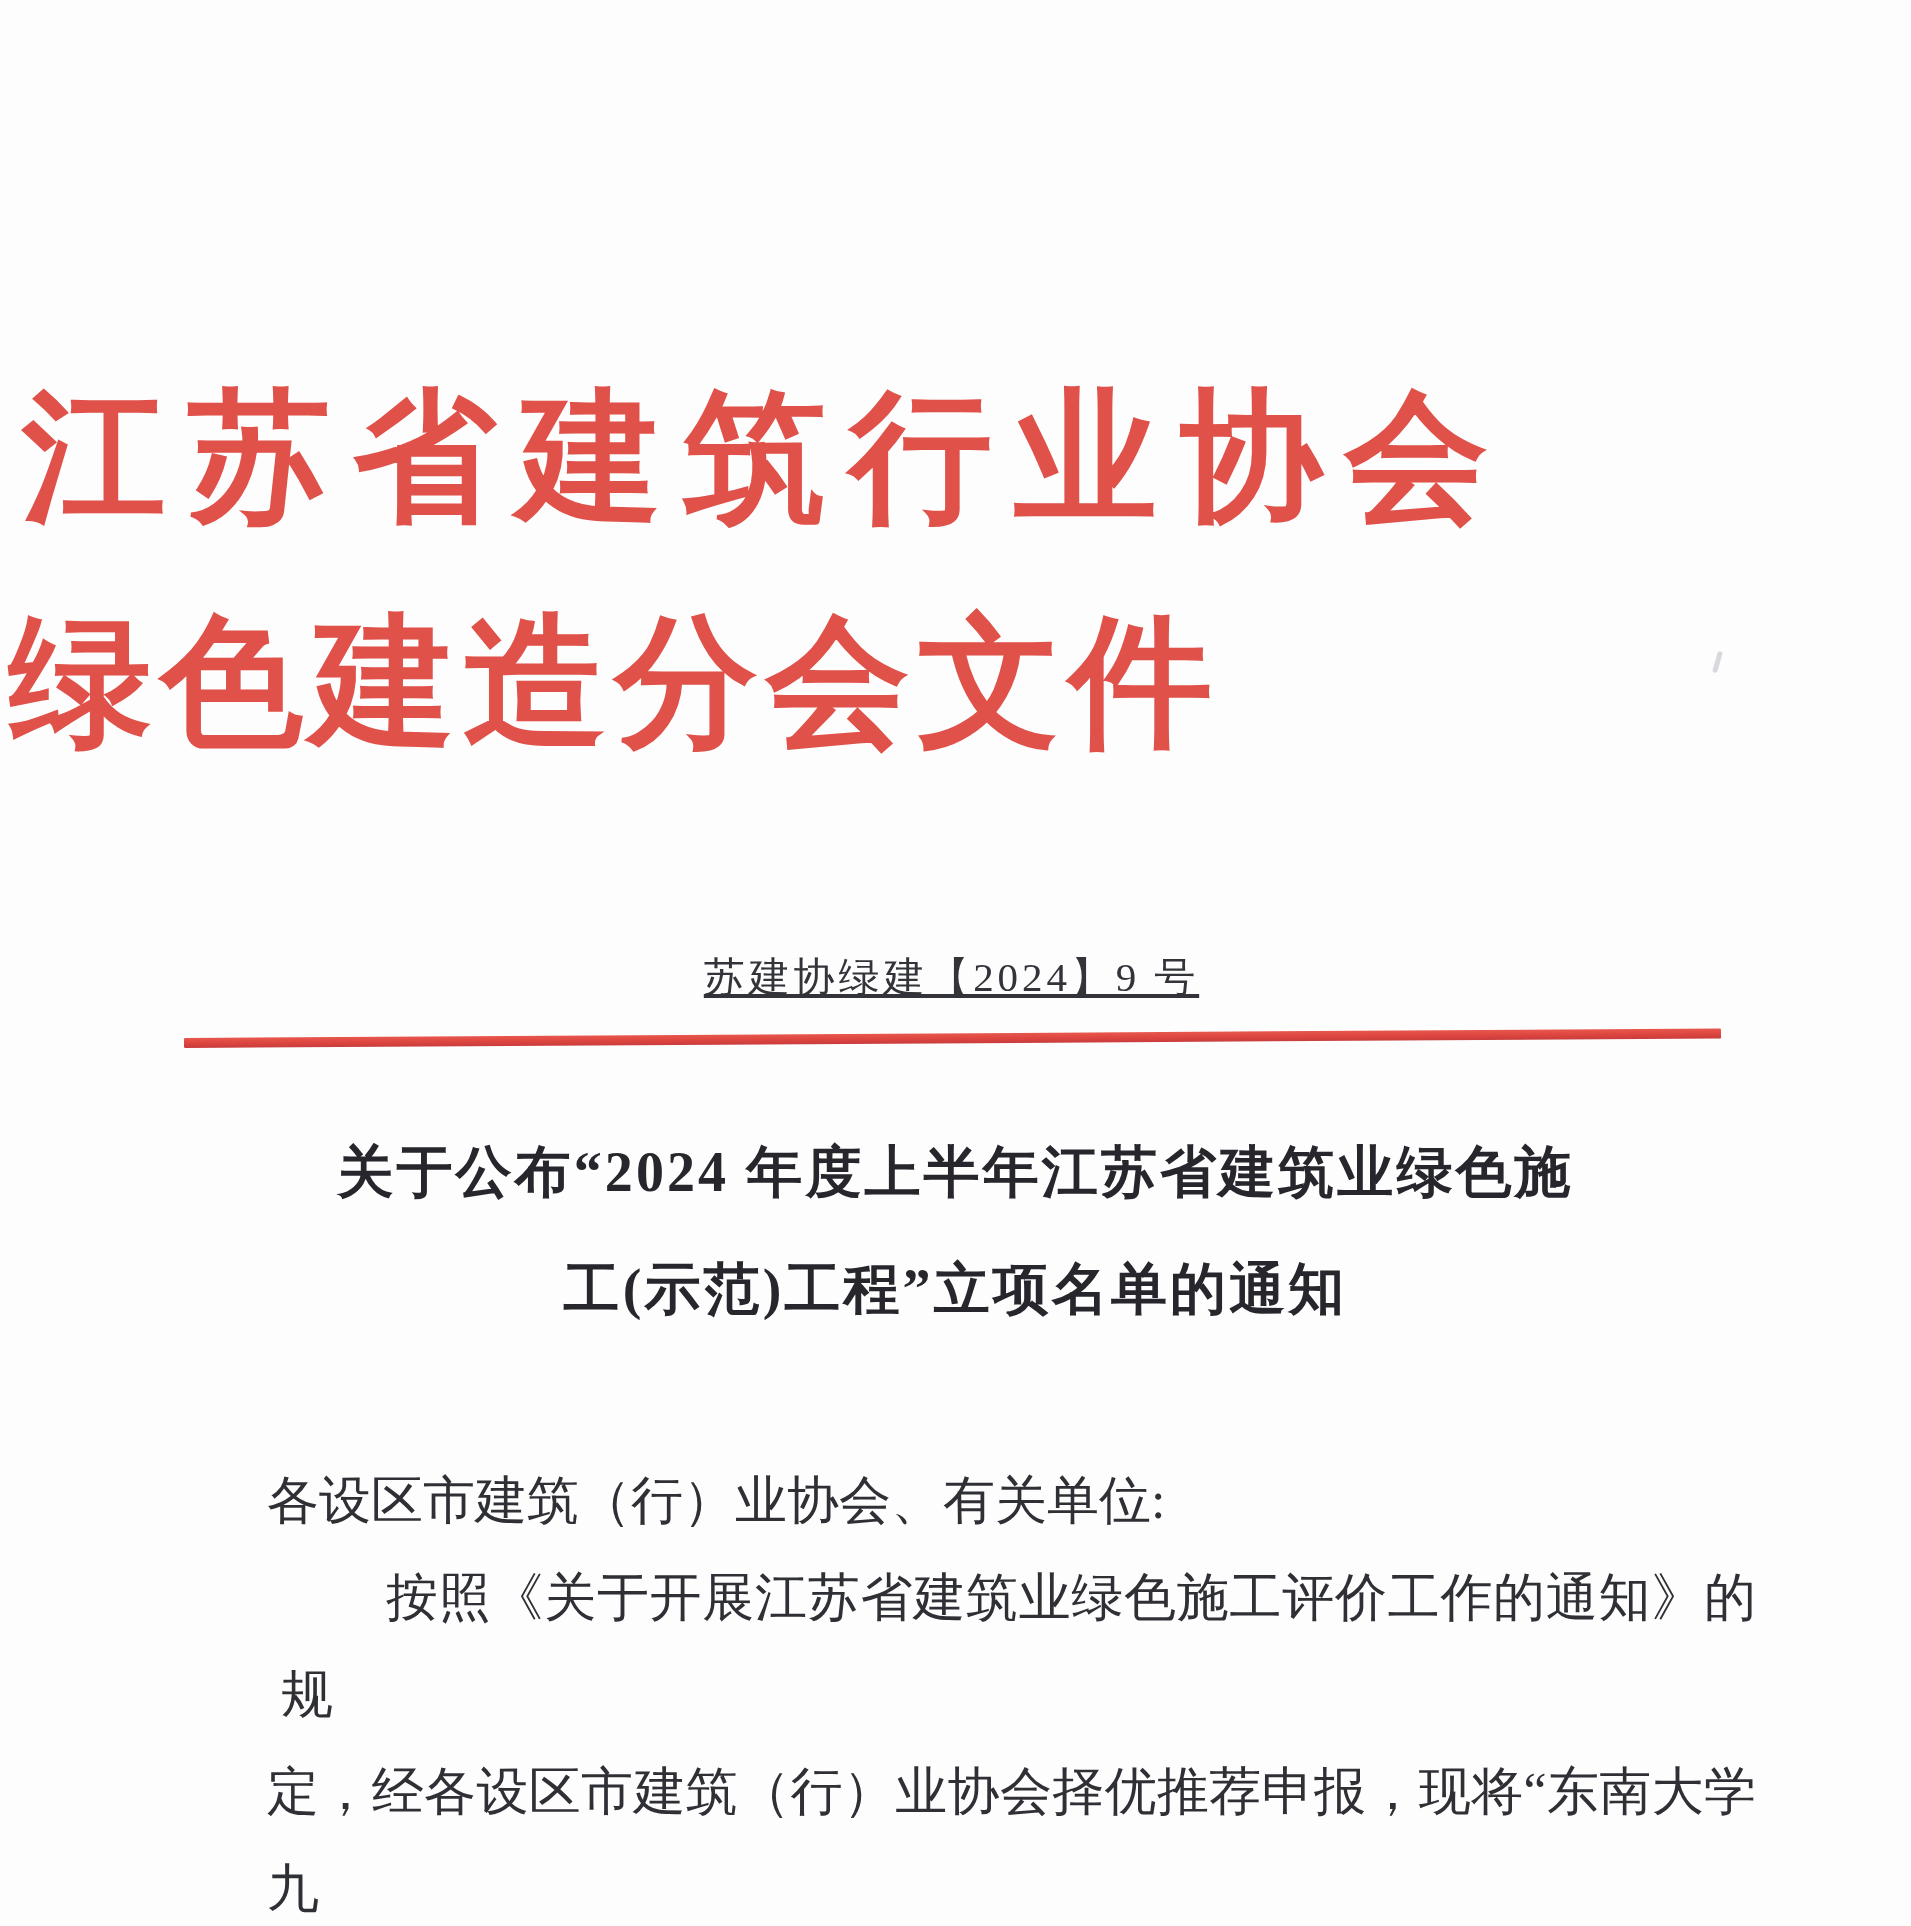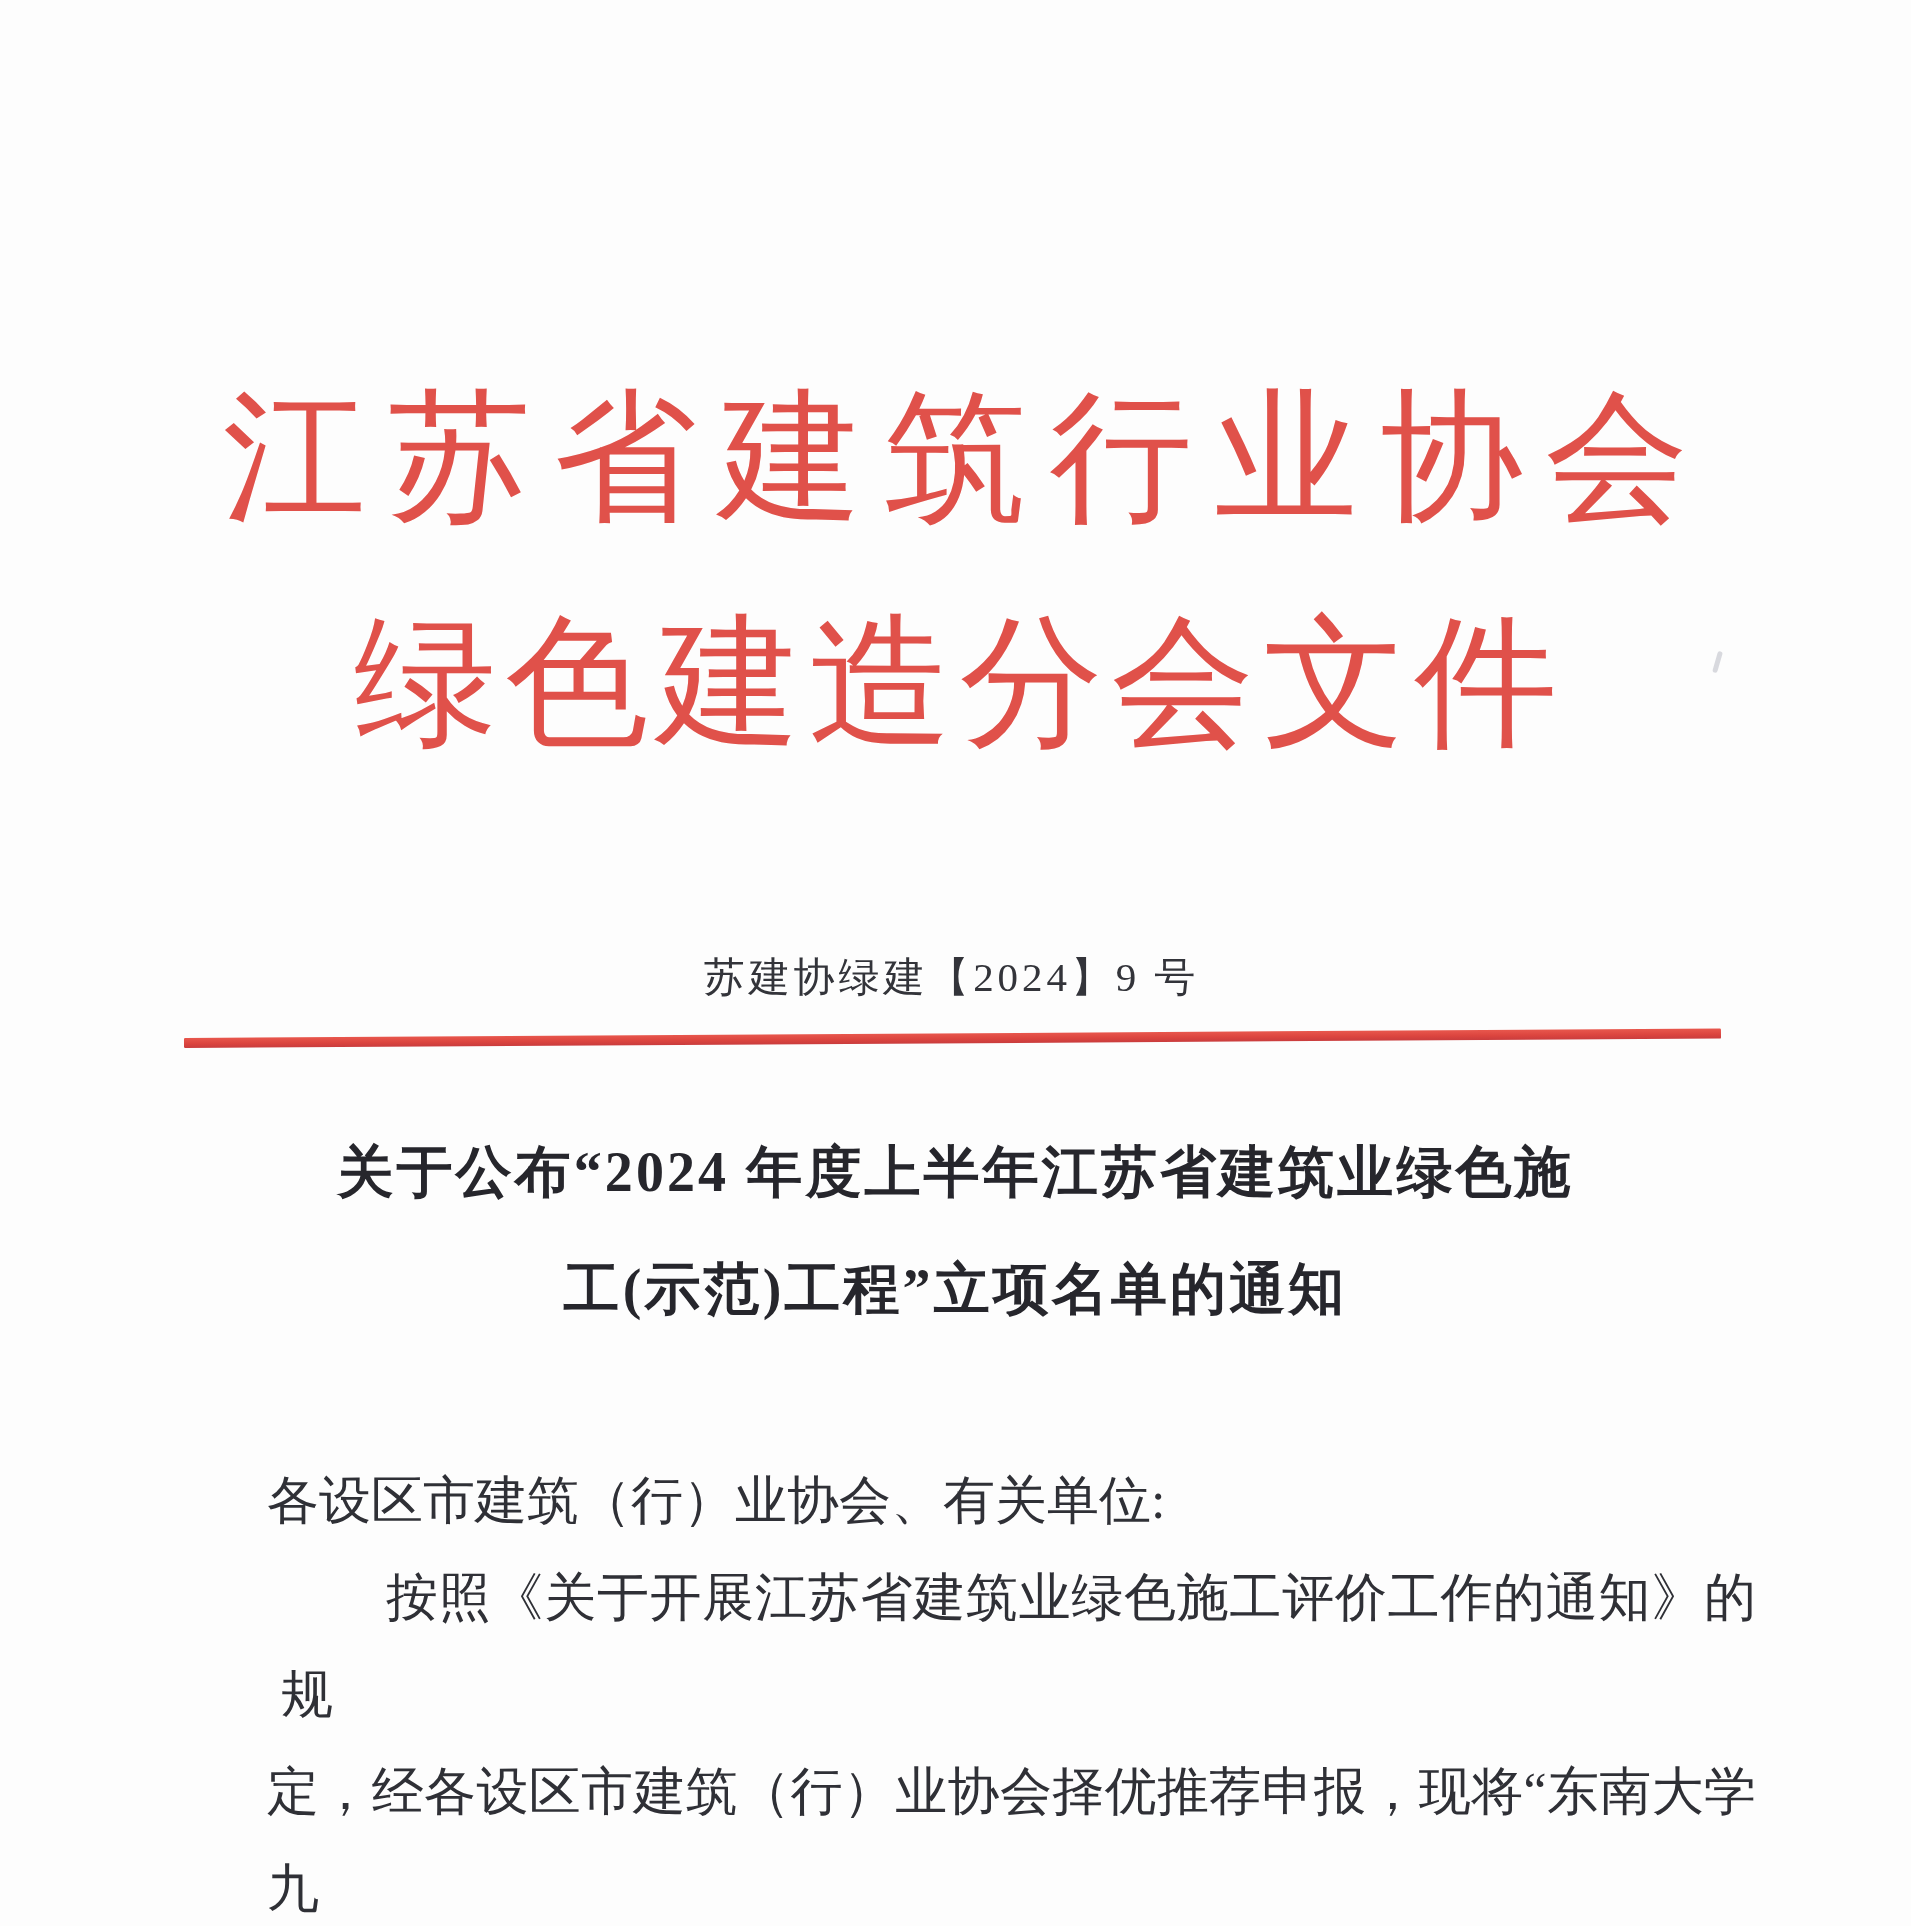--- a/index.html
+++ b/index.html
@@ -15,23 +15,23 @@
     overflow: hidden;
     font-family: "Liberation Serif", "DejaVu Serif", serif;
   }
 
   
   .org-header {
     position: absolute;
     top: 385px;
     left: 0;
     right: 0;
-    text-align: center;
+    text-align: left;
     color: #e0514a;
-    font-weight: normal;
+    font-weight: bold;
   }
   .org-line1 {
     font-size: 143px;
     line-height: 146px;
     letter-spacing: 22.3px;
     padding-left: 22.3px; 
     white-space: nowrap;
   }
   .org-line2 {
     margin-top: 79px;
@@ -47,20 +47,21 @@
     position: absolute;
     top: 952px;
     left: 0;
     right: 8px;
     text-align: center;
     font-size: 41px;
     line-height: 50px;
     letter-spacing: 3.9px;
     color: #33343a;
     white-space: nowrap;
+    text-decoration: underline;
   }
 
   
   .red-rule {
     position: absolute;
     top: 1038px;
     left: 184px;
     width: 1537px;
     height: 10.4px;
     background: linear-gradient(to bottom, #e8574d 0%, #dc453f 55%, #c93c3d 100%);

